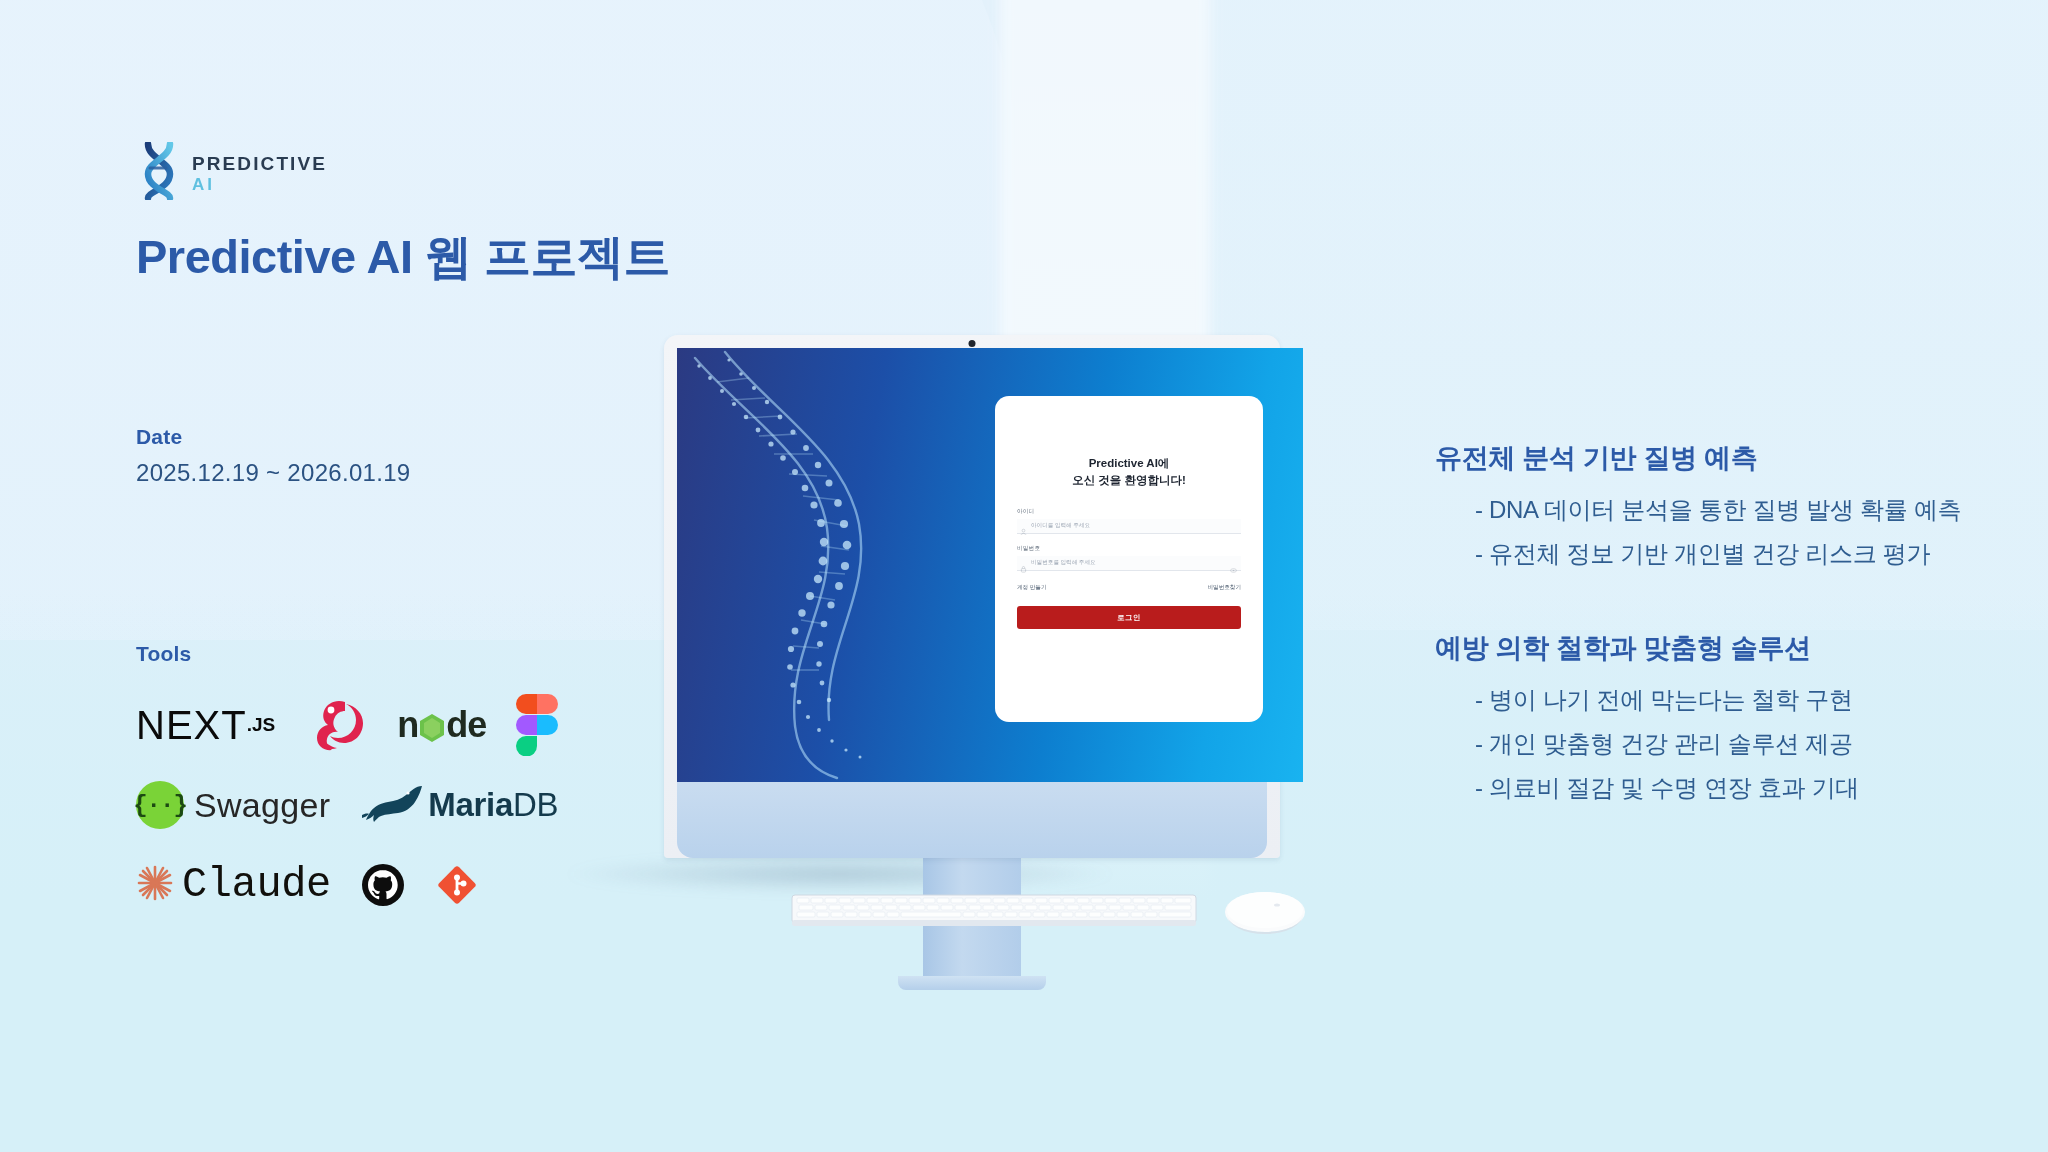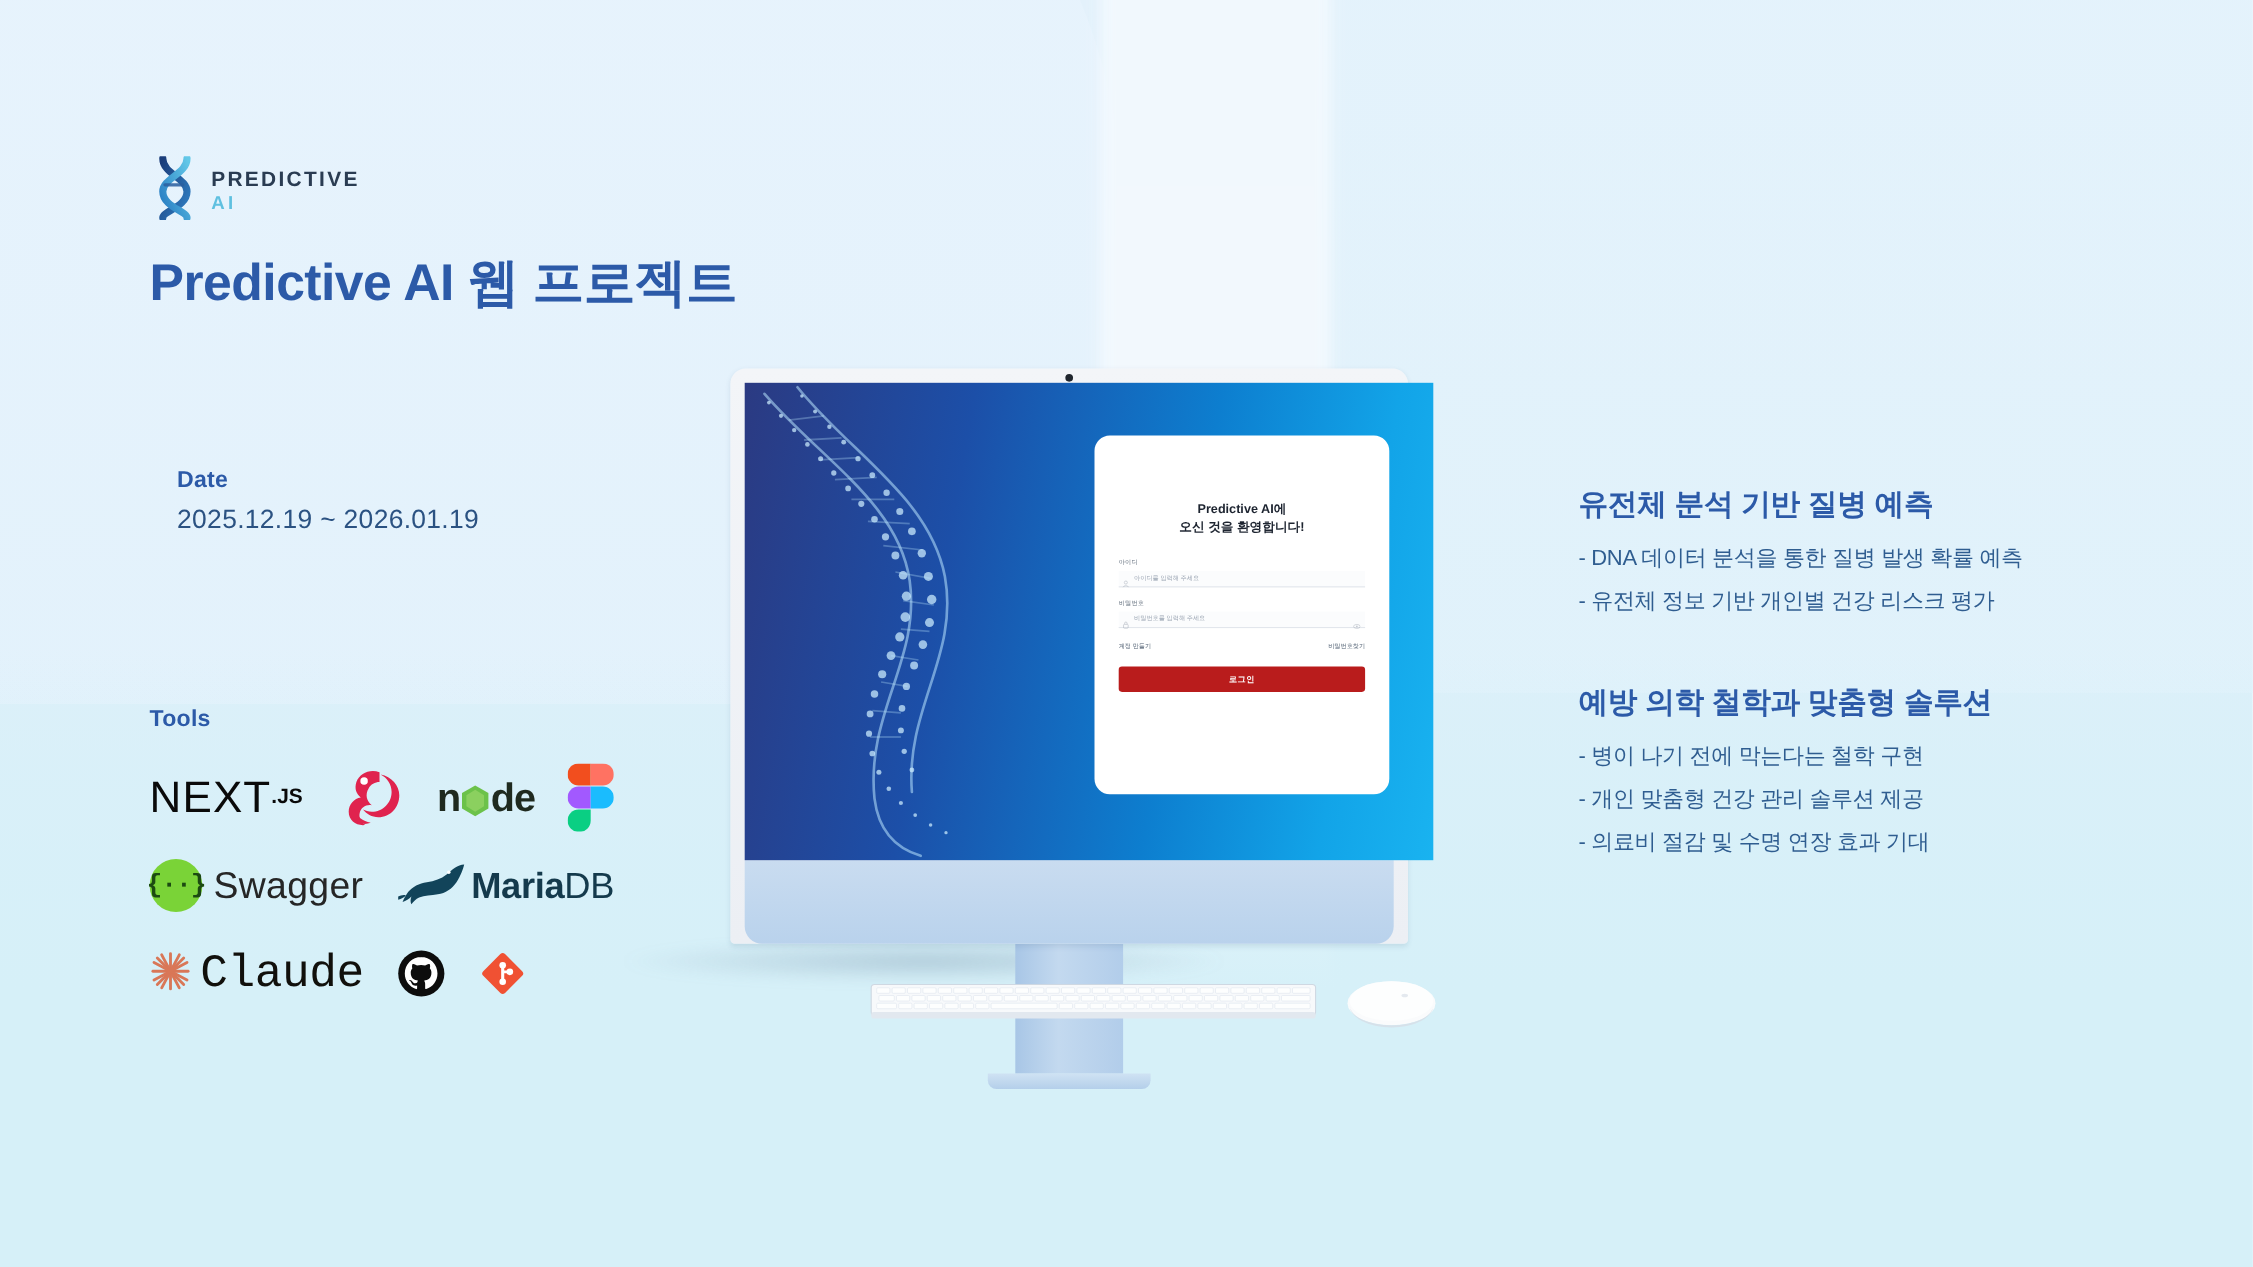--- a/index.html
+++ b/index.html
@@ -60,21 +60,21 @@
     color: #5fc0e0; margin-top: 3px;
   }
 
   .page-title {
     margin-top: 24px;
     font-size: 47px; font-weight: bold; letter-spacing: -.5px;
     color: #2c5aa8;
   }
 
   .section { margin-top: 0; }
-  .section-date { margin-top: 136px; margin-left: 25px; }
+  .section-date { margin-top: 136px; }
   .section-tools { margin-top: 155px; }
   .section-label {
     font-size: 21px; font-weight: bold; color: #2c5aa8; letter-spacing: .2px;
   }
   .date-value {
     margin-top: 10px; font-size: 24px; color: #2b5282; letter-spacing: .3px;
   }
 
   .tools-grid { margin-top: 28px; display: flex; flex-direction: column; gap: 18px; }
   .tools-row { display: flex; align-items: center; gap: 30px; height: 62px; }
@@ -108,21 +108,21 @@
     font-size: 42px; color: #11100c; letter-spacing:-.4px;
   }
 
   
   .right-col { position: absolute; left: 1435px; top: 440px; width: 560px; z-index: 6; }
   .rblock + .rblock { margin-top: 60px; }
   .rblock-title {
     font-size: 27px; font-weight: bold; color: #2c5aa8; letter-spacing:-.3px;
   }
   .rblock-list { margin-top: 18px; display:flex; flex-direction:column; gap: 12px; }
-  .rblock-item { font-size: 20px; color: #2f5d90; letter-spacing:-.3px; }
+  .rblock-item { font-size: 24px; color: #2f5d90; letter-spacing:-.3px;margin-left:40px; }
 
   
   .imac { position: absolute; left: 664px; top: 335px; width: 616px; z-index: 5; }
   .imac-shadow {
     position: absolute; left: 560px; top: 855px; width: 560px; height: 38px;
     background: radial-gradient(ellipse at 50% 50%, rgba(90,120,150,.30), rgba(90,120,150,0) 70%);
     filter: blur(6px); z-index: 4;
   }
   .bezel {
     position: relative;

